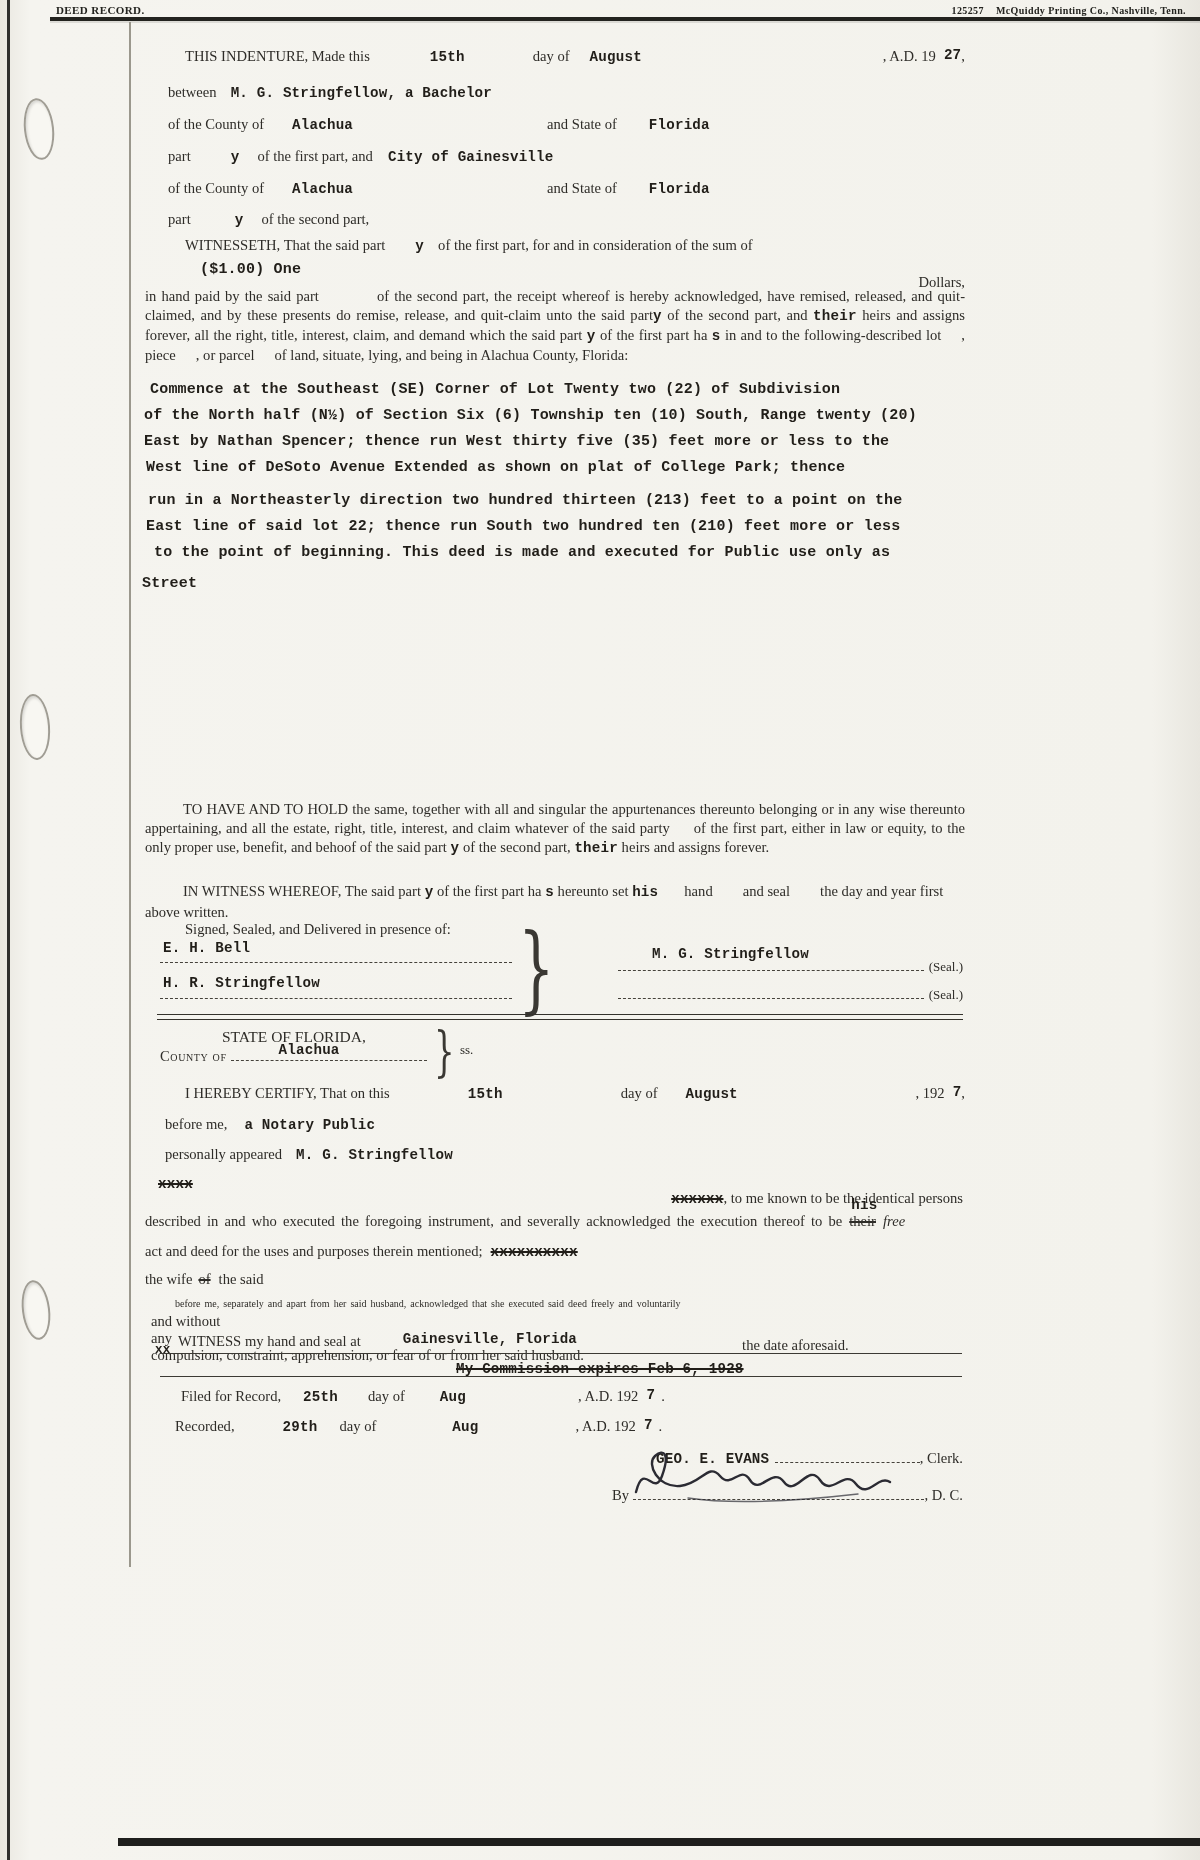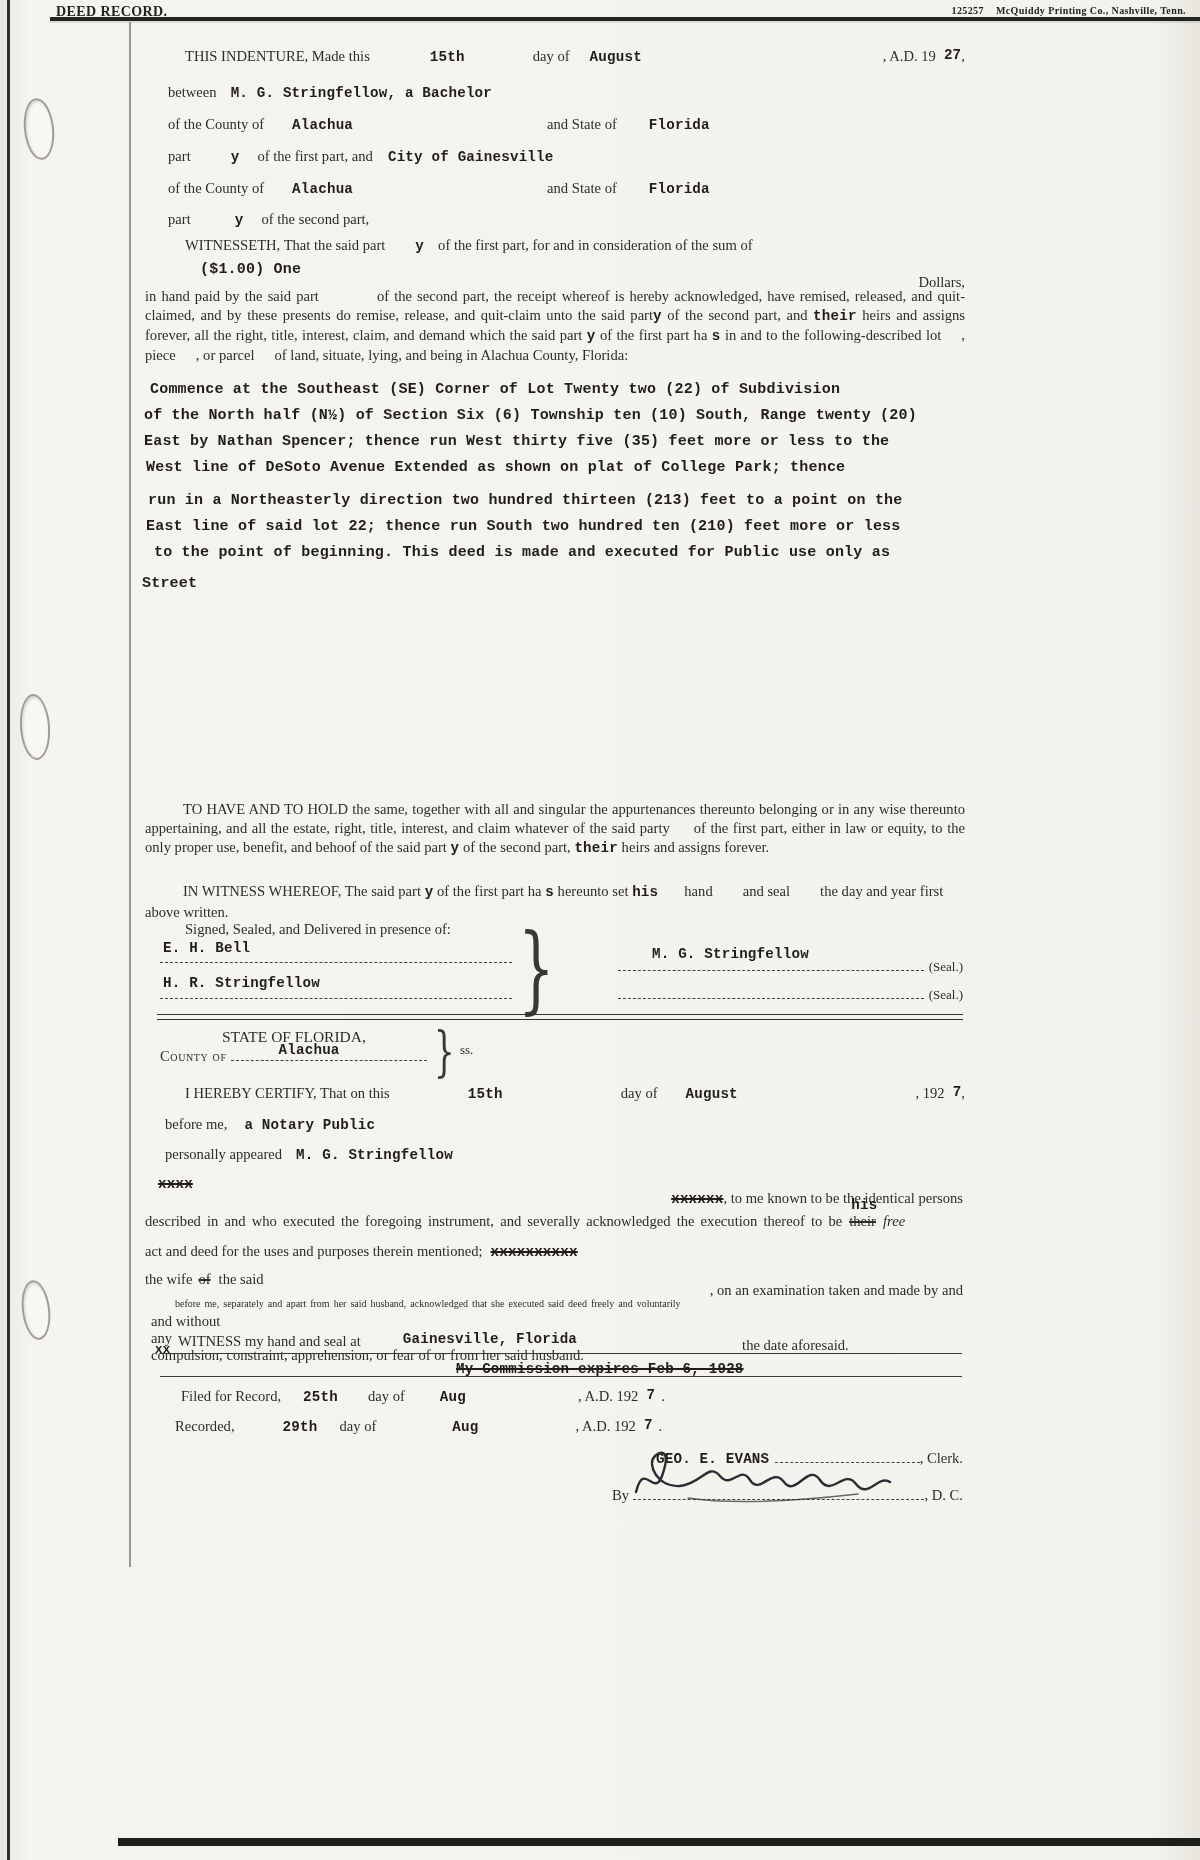--- a/index.html
+++ b/index.html
@@ -39,21 +39,21 @@
 <div class="page">
 
   <div class="edge"></div>
   <div class="toprule"></div>
   <div class="mline"></div>
   <div class="botbar"></div>
   <div class="hole" style="left:24px;top:98px;width:26px;height:58px;transform:rotate(-6deg);"></div>
   <div class="hole" style="left:20px;top:694px;width:26px;height:62px;transform:rotate(-4deg);"></div>
   <div class="hole" style="left:22px;top:1280px;width:24px;height:56px;transform:rotate(-7deg);"></div>
 
-  <div class="hdr" style="left:56px;top:4px;font-size:14px;">DEED RECORD.</div>
+  <div class="hdr" style="left:56px;top:4px;font-size:11px;">DEED RECORD.</div>
   <div class="hdr" style="right:14px;top:5px;font-size:10px;display:flex;gap:12px;text-align:right;">
     <span>125257</span>
     <span>McQuiddy Printing Co., Nashville, Tenn.</span>
   </div>
 
   <div class="row printed" style="left:145px;top:48px;width:820px;">
     <span style="margin-left:40px;">THIS INDENTURE, Made this</span>
     <span class="typed" style="margin-left:60px;">15th</span>
     <span style="margin-left:68px;">day of</span>
     <span class="typed" style="margin-left:20px;">August</span>
@@ -205,23 +205,20 @@
     <span>act and deed for the uses and purposes therein mentioned;</span>
     <span class="typed struck2" style="margin-left:8px;">xxxxxxxxxx</span>
   </div>
 
   <div class="row printed" style="left:145px;top:1271px;">
     <span>the wife</span>
     <span class="struck" style="margin-left:6px;">of</span>
     <span style="margin-left:8px;">the said</span>
   </div>
 
-  <div class="row printed" style="left:145px;top:1282px;width:818px;justify-content:flex-end;">
-    <span>, on an examination taken and made by and</span>
-  </div>
 
   <div class="row printed" style="left:175px;top:1298px;font-size:10px;word-spacing:1.5px;">
     <span>before me, separately and apart from her said husband, acknowledged that she executed said deed freely and voluntarily</span>
   </div>
 
   <div class="row printed" style="left:145px;top:1313px;flex-direction:column;">
     <span>and without</span>
     <span class="stack" style="margin-left:5px;">
       <span>any</span>
       <span class="typed below" style="font-size:12.5px;">xx</span>

